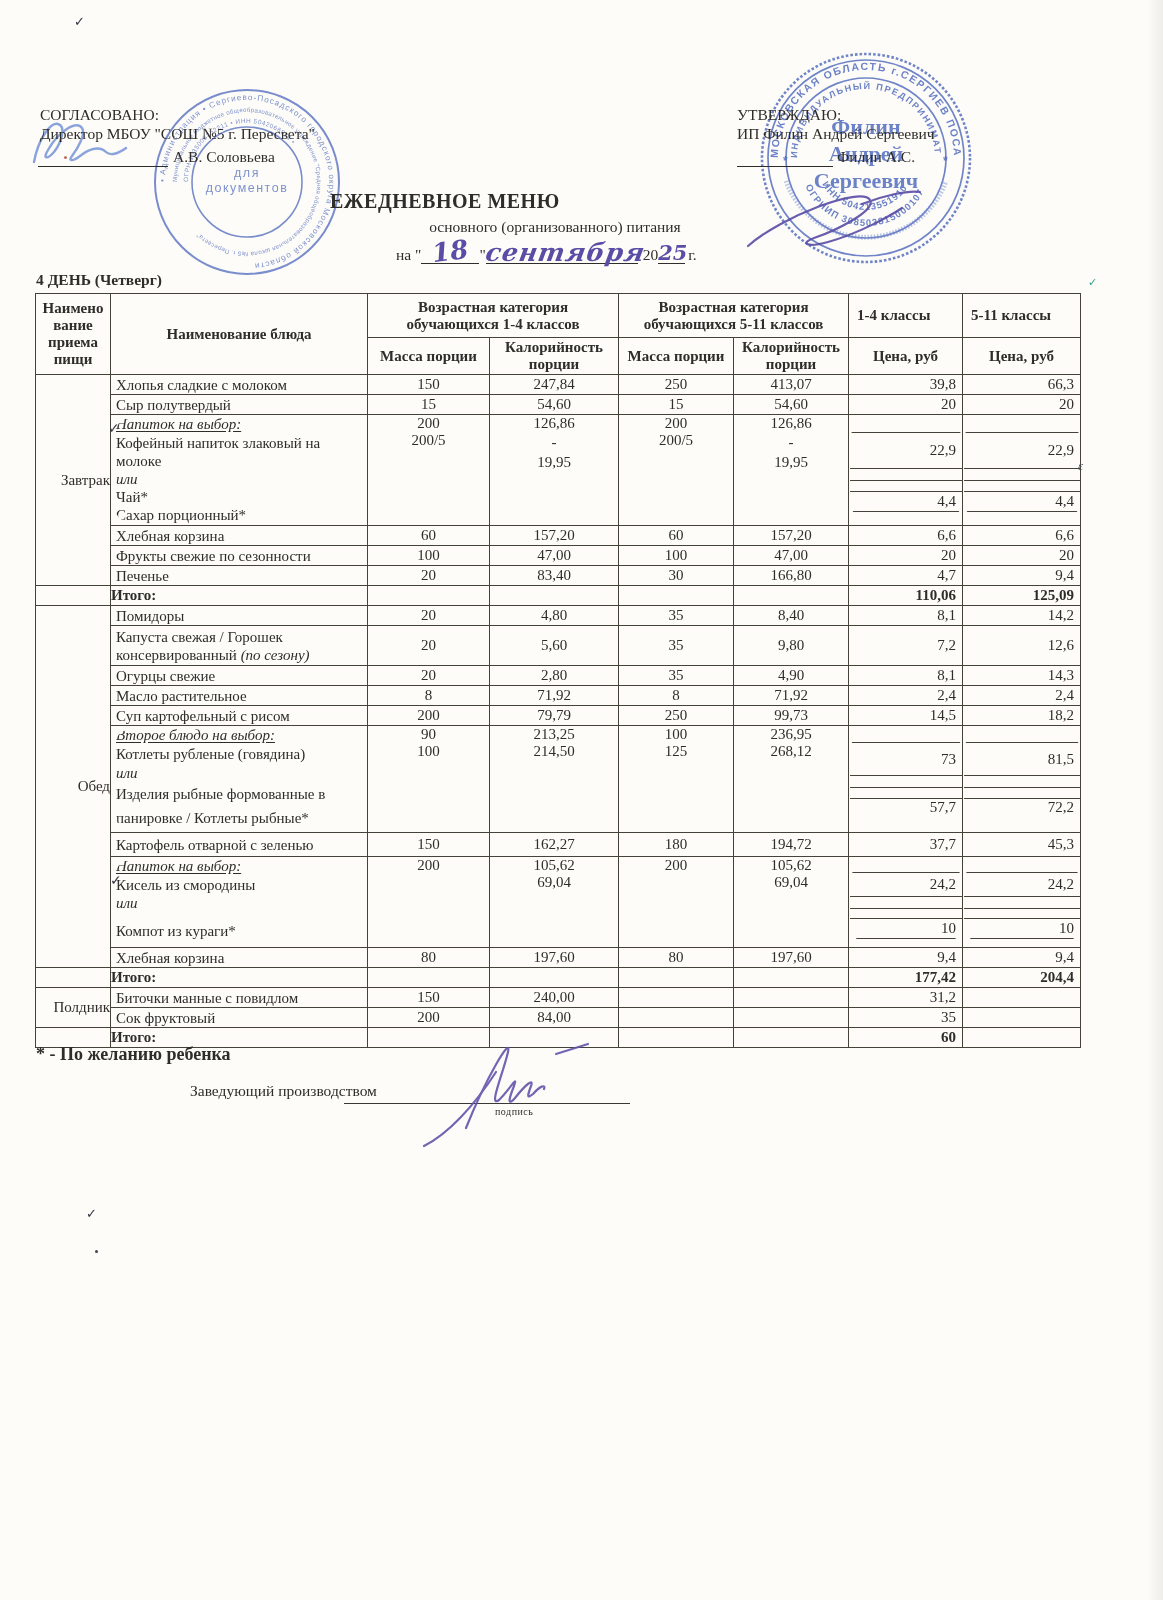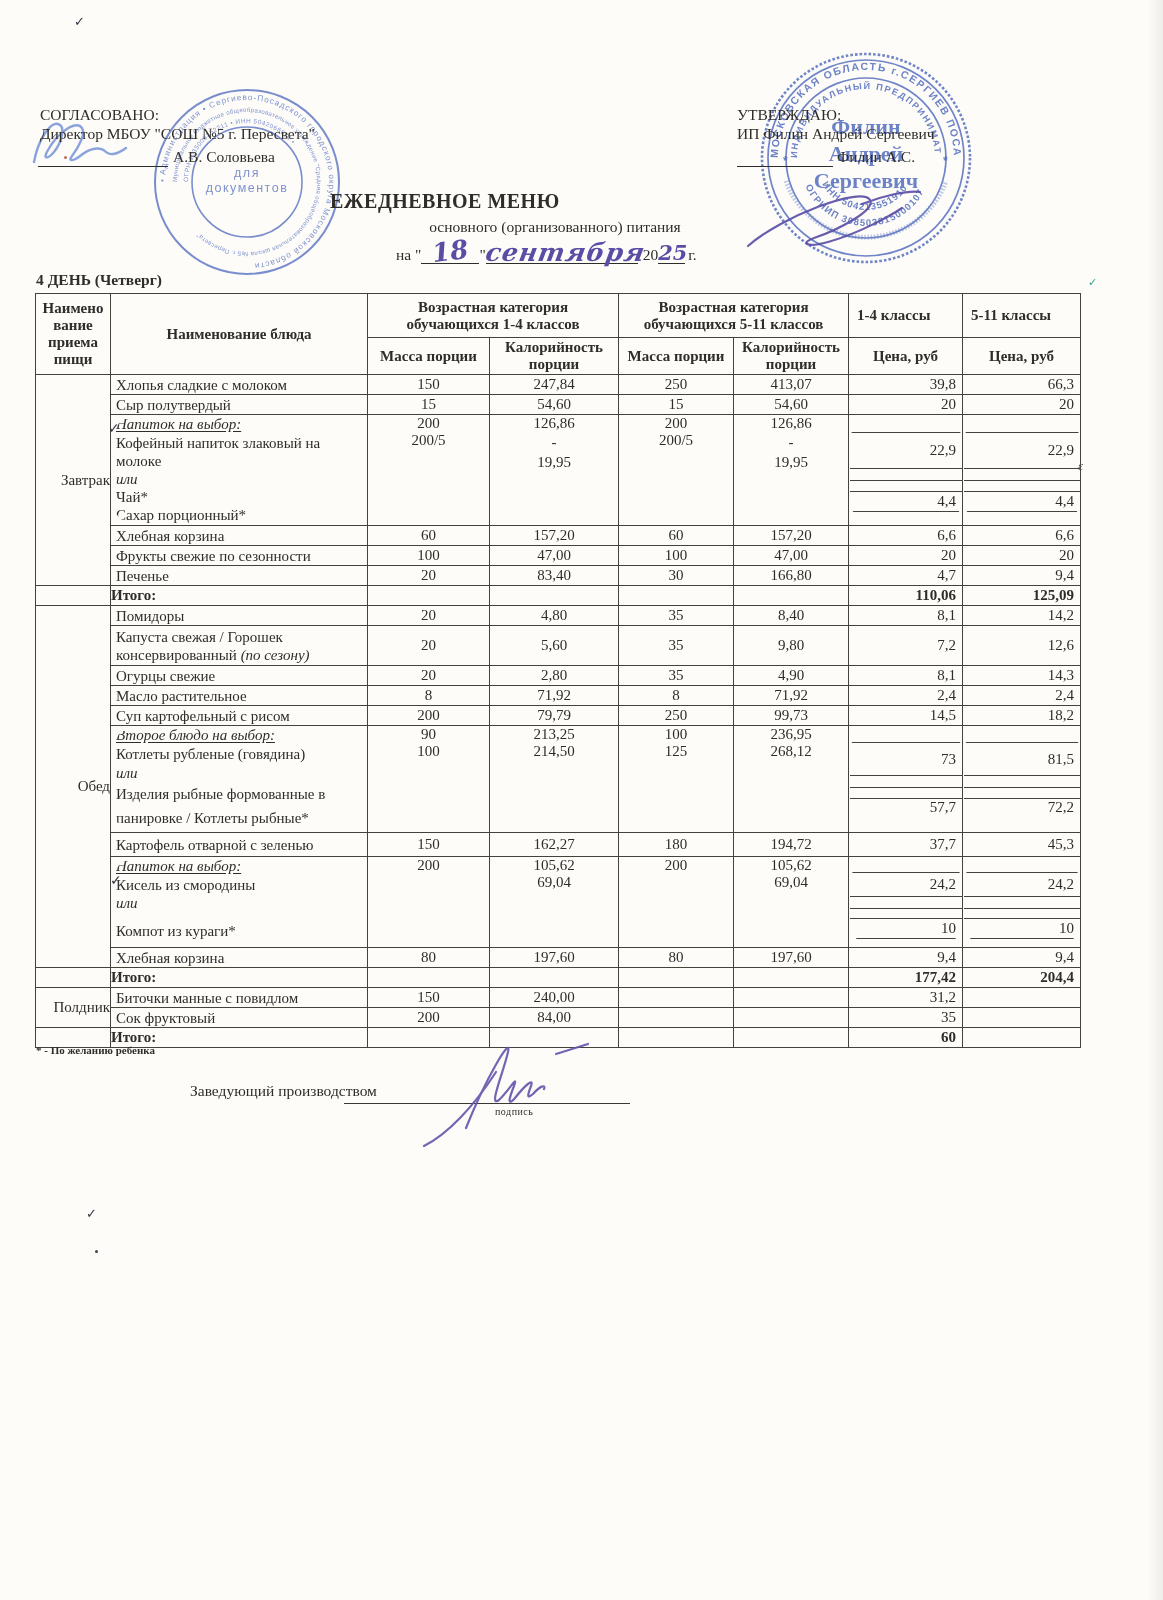--- a/index.html
+++ b/index.html
@@ -41,21 +41,21 @@
   .or{font-style:italic;}
   .note{font-style:italic;}
   .halves{display:flex;flex-direction:column;height:100%;}
   .half{flex:1;display:flex;align-items:center;justify-content:center;}
   .kv2{flex:1;display:flex;flex-direction:column;align-items:center;justify-content:center;line-height:20px;}
   .pcol{display:flex;flex-direction:column;height:100%;box-sizing:border-box;}
   .ps{border-bottom:1.4px solid #454239;display:flex;align-items:center;justify-content:flex-end;
       padding-right:6px;box-sizing:border-box;flex:none;}
   .pf{display:flex;align-items:center;justify-content:flex-end;padding-right:6px;box-sizing:border-box;flex:1;}
   
-  .footnote{font-size:11px;font-weight:bold;}
+  .footnote{font-size:18px;font-weight:bold;}
   .flabel{font-size:15.5px;}
   .sigline{border-bottom:1.6px solid #3a3834;}
   .sigcap{font-size:10px;letter-spacing:.5px;}
   .mark{position:absolute;color:#33323e;font-size:13px;}
 </style>
 </head>
 <body>
 
 <div class="page">
   <div class="edge"></div>

